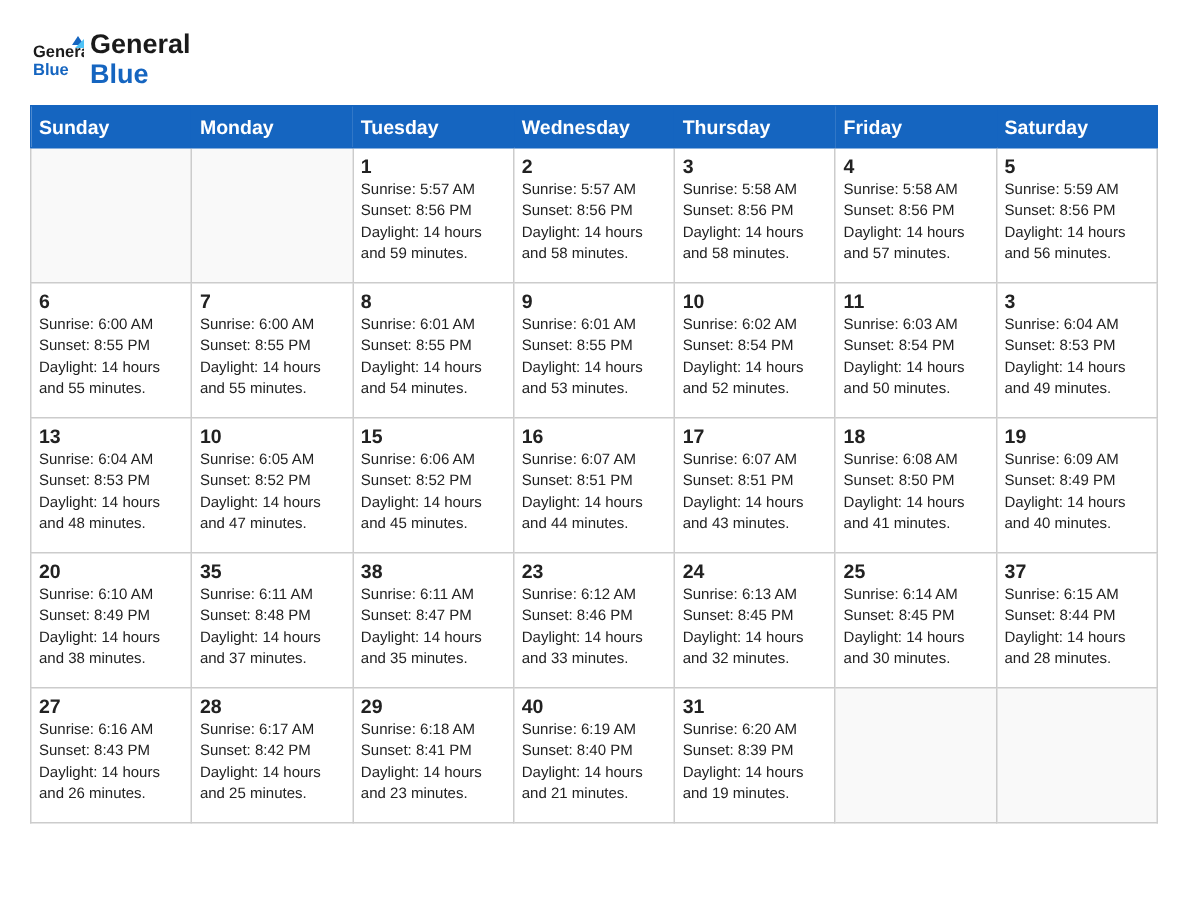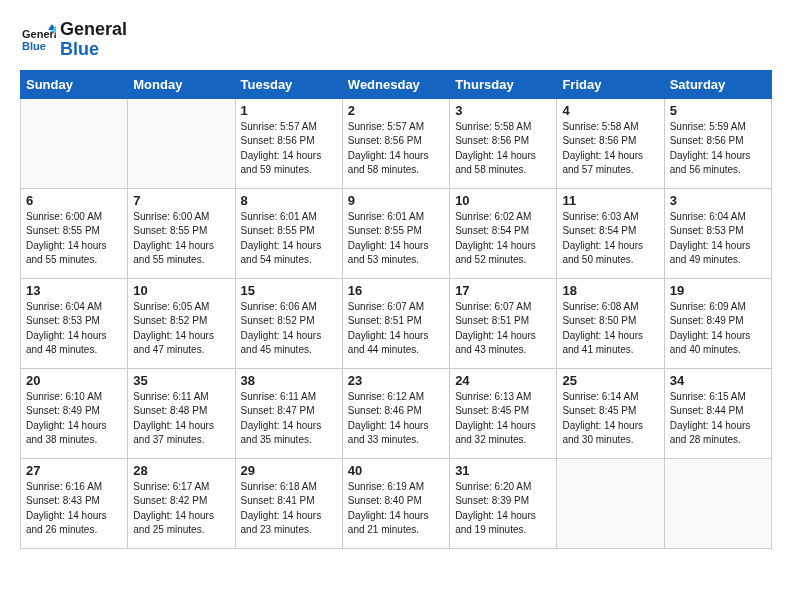--- a/index.html
+++ b/index.html
@@ -222,21 +222,21 @@
         </td>
         <td>
           <span class="day-num">24</span>
           <div class="day-info">Sunrise: 6:13 AM<br>Sunset: 8:45 PM<br>Daylight: 14 hours<br>and 32 minutes.</div>
         </td>
         <td>
           <span class="day-num">25</span>
           <div class="day-info">Sunrise: 6:14 AM<br>Sunset: 8:45 PM<br>Daylight: 14 hours<br>and 30 minutes.</div>
         </td>
         <td>
-          <span class="day-num">34</span>
+          <span class="day-num">37</span>
           <div class="day-info">Sunrise: 6:15 AM<br>Sunset: 8:44 PM<br>Daylight: 14 hours<br>and 28 minutes.</div>
         </td>
       </tr>
       <tr>
         <td>
           <span class="day-num">27</span>
           <div class="day-info">Sunrise: 6:16 AM<br>Sunset: 8:43 PM<br>Daylight: 14 hours<br>and 26 minutes.</div>
         </td>
         <td>
           <span class="day-num">28</span>

